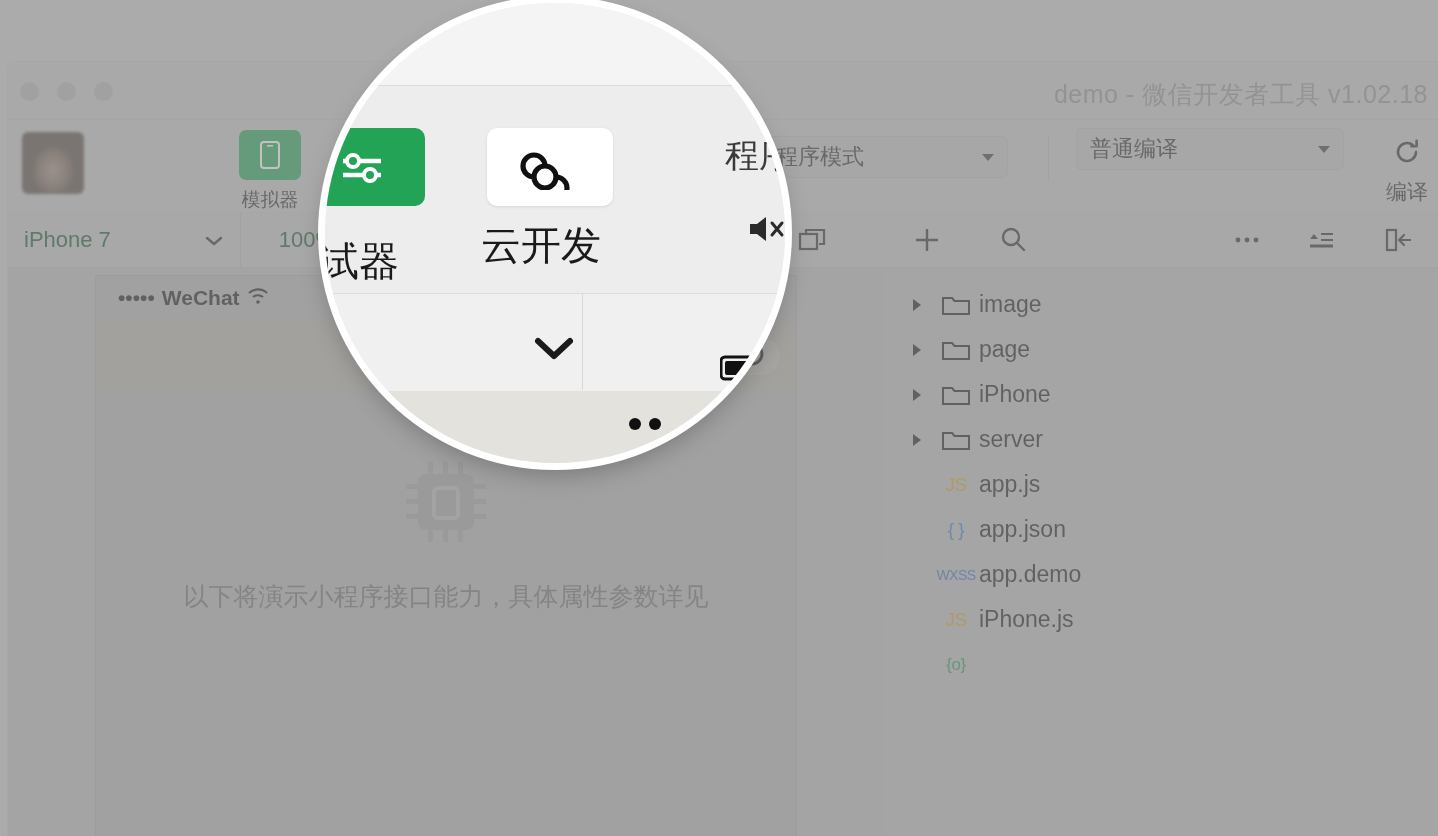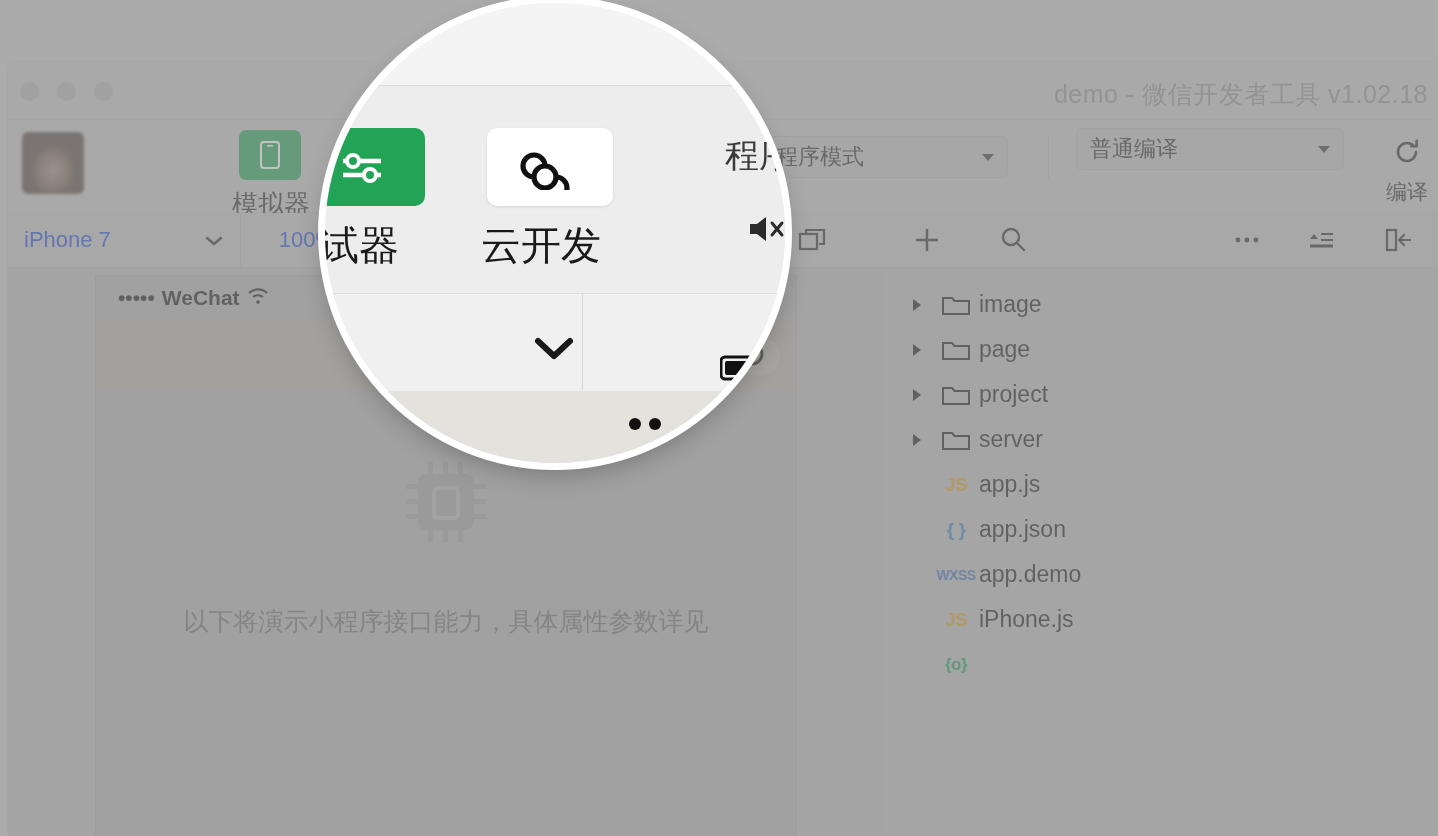--- a/index.html
+++ b/index.html
@@ -44,21 +44,21 @@
     filter:blur(1.4px);opacity:.9;
   }
   .tbgroup{position:absolute;display:flex;align-items:flex-start;gap:26px;}
   .tbtn{width:76px;text-align:center;cursor:default;}
   .tbtn .sq{
     width:62px;height:50px;border-radius:7px;margin:0 auto;
     display:flex;align-items:center;justify-content:center;
   }
   .tbtn .sq.green{background:#22a355;}
   .tbtn .sq.white{background:#ffffff;}
-  .tbtn .lbl{margin-top:7px;font-size:26px;color:#2b2b2b;white-space:nowrap;}
+  .tbtn .lbl{margin-top:7px;font-size:19px;color:#2b2b2b;white-space:nowrap;}
   .selwrap{position:absolute;}
   .select{
     height:42px;background:#bebebe;border-radius:6px;display:flex;align-items:center;
     padding:0 14px;font-size:22px;color:#2b2b2b;box-shadow:inset 0 0 0 1px #b4b4b4;
     position:relative;
   }
   .select .caret{
     position:absolute;right:14px;top:50%;margin-top:-3px;
     width:0;height:0;border-left:6px solid transparent;border-right:6px solid transparent;
     border-top:7px solid #3a3a3a;
@@ -68,47 +68,47 @@
   .compile .lbl{font-size:21px;color:#2b2b2b;margin-top:6px;}
   
   .subbar{
     position:relative;height:54px;background:#c0c0c0;border-bottom:1px solid #b2b2b2;
     display:flex;align-items:center;
   }
   .simctl{
     position:absolute;left:0;top:0;height:54px;width:875px;display:flex;align-items:center;
   }
   .cell{height:54px;display:flex;align-items:center;justify-content:center;
-        font-size:22px;color:#1d4ed8;border-right:1px solid #b2b2b2;position:relative;}
+        font-size:22px;color:#14532d;border-right:1px solid #b2b2b2;position:relative;}
   .editctl{
     position:absolute;left:876px;top:0;right:0;height:54px;display:flex;align-items:center;
   }
   
   .bodysplit{position:relative;height:568px;background:#bdbdbd;display:flex;}
   .simpane{width:875px;height:568px;position:relative;background:#b7b7b7;}
   .phone{
     position:absolute;left:88px;top:8px;width:700px;height:560px;background:#b0b0b0;
     box-shadow:0 0 0 1px #a8a8a8;
   }
   .statusbar{height:44px;display:flex;align-items:center;padding:0 22px;
              font-size:21px;color:#1a1a1a;font-weight:bold;justify-content:space-between;}
   .navbar{height:70px;display:flex;align-items:center;justify-content:center;position:relative;
           background:#b4b0aa;}
   .navtitle{font-size:24px;color:#1a1a1a;}
   .navright{position:absolute;right:16px;top:50%;margin-top:-18px;display:flex;align-items:center;gap:14px;}
   .capsule{width:108px;height:38px;border-radius:19px;background:#bdb9b3;
            display:flex;align-items:center;justify-content:space-around;}
   .content{padding-top:60px;text-align:center;}
   .chip{margin:0 auto;}
-  .desc{margin-top:42px;font-size:25px;color:#6d6d6d;line-height:1.75;}
+  .desc{margin-top:17px;font-size:25px;color:#6d6d6d;line-height:1.75;}
   .filepane{flex:1;background:#b9b9b9;padding-top:14px;}
   .frow{display:flex;align-items:center;height:45px;padding-left:28px;font-size:23px;color:#1a1a1a;}
   .arrow{width:22px;display:flex;align-items:center;}
   .ficon{width:46px;display:flex;align-items:center;justify-content:center;}
-  .ftag{font-weight:bold;font-size:19px;letter-spacing:-.5px;}
+  .ftag{font-weight:normal;font-size:19px;letter-spacing:-.5px;}
   .fname{}
   
   #dim{
     position:absolute;left:0;top:0;width:1438px;height:836px;
     background:rgba(150,150,150,.58);pointer-events:none;
   }
   
   #lens{
     position:absolute;left:325px;top:3px;width:460px;height:460px;border-radius:50%;
     background:#efefef;overflow:hidden;
@@ -385,21 +385,21 @@
           <span class="arrow">
               <svg width="12" height="14" viewBox="0 0 12 14">
                 <path d="M2 1 L10 7 L2 13 Z" fill="#1a1a1a"></path>
               </svg>
             </span>
           <span class="ficon">
               <svg width="30" height="24" viewBox="0 0 30 24">
                 <path d="M2 5 h9 l2.5 3 H28 v13 H2 Z" fill="none" stroke="#1a1a1a" stroke-width="2"></path>
               </svg>
             </span>
-          <span class="fname">project</span>
+          <span class="fname">iPhone</span>
         </div>
         <div class="frow">
           <span class="arrow">
               <svg width="12" height="14" viewBox="0 0 12 14">
                 <path d="M2 1 L10 7 L2 13 Z" fill="#1a1a1a"></path>
               </svg>
             </span>
           <span class="ficon">
               <svg width="30" height="24" viewBox="0 0 30 24">
                 <path d="M2 5 h9 l2.5 3 H28 v13 H2 Z" fill="none" stroke="#1a1a1a" stroke-width="2"></path>
@@ -447,21 +447,21 @@
     <div class="lens-hr" style="top:290px;"></div>
 
     <div class="lens-green">
       <svg style="position:absolute;left:22px;top:20px;" width="52" height="40" viewBox="0 0 52 40">
         <line x1="6" y1="13" x2="44" y2="13" stroke="#fff" stroke-width="4.5"></line>
         <line x1="6" y1="27" x2="44" y2="27" stroke="#fff" stroke-width="4.5"></line>
         <circle cx="16" cy="13" r="6" fill="#22a355" stroke="#fff" stroke-width="4"></circle>
         <circle cx="33" cy="27" r="6" fill="#22a355" stroke="#fff" stroke-width="4"></circle>
       </svg>
     </div>
-    <div class="lens-lbl" style="left:-6px;">试器</div>
+    <div class="lens-lbl" style="left:-6px;margin-top:16px;">试器</div>
 
     <div class="lens-white">
       <span>
         <svg width="66" height="50" viewBox="0 0 66 50">
             <path d="M17 37 a11 11 0 1 1 11-11 a11 11 0 1 0 11 11 a11 11 0 1 1 -11 11 a11 11 0 1 0 -11-11z" fill="none" stroke="#111" stroke-width="5.2" stroke-linecap="round"></path>
           </svg>
       </span>
     </div>
     <div class="lens-lbl" style="left:156px;">云开发</div>
 

